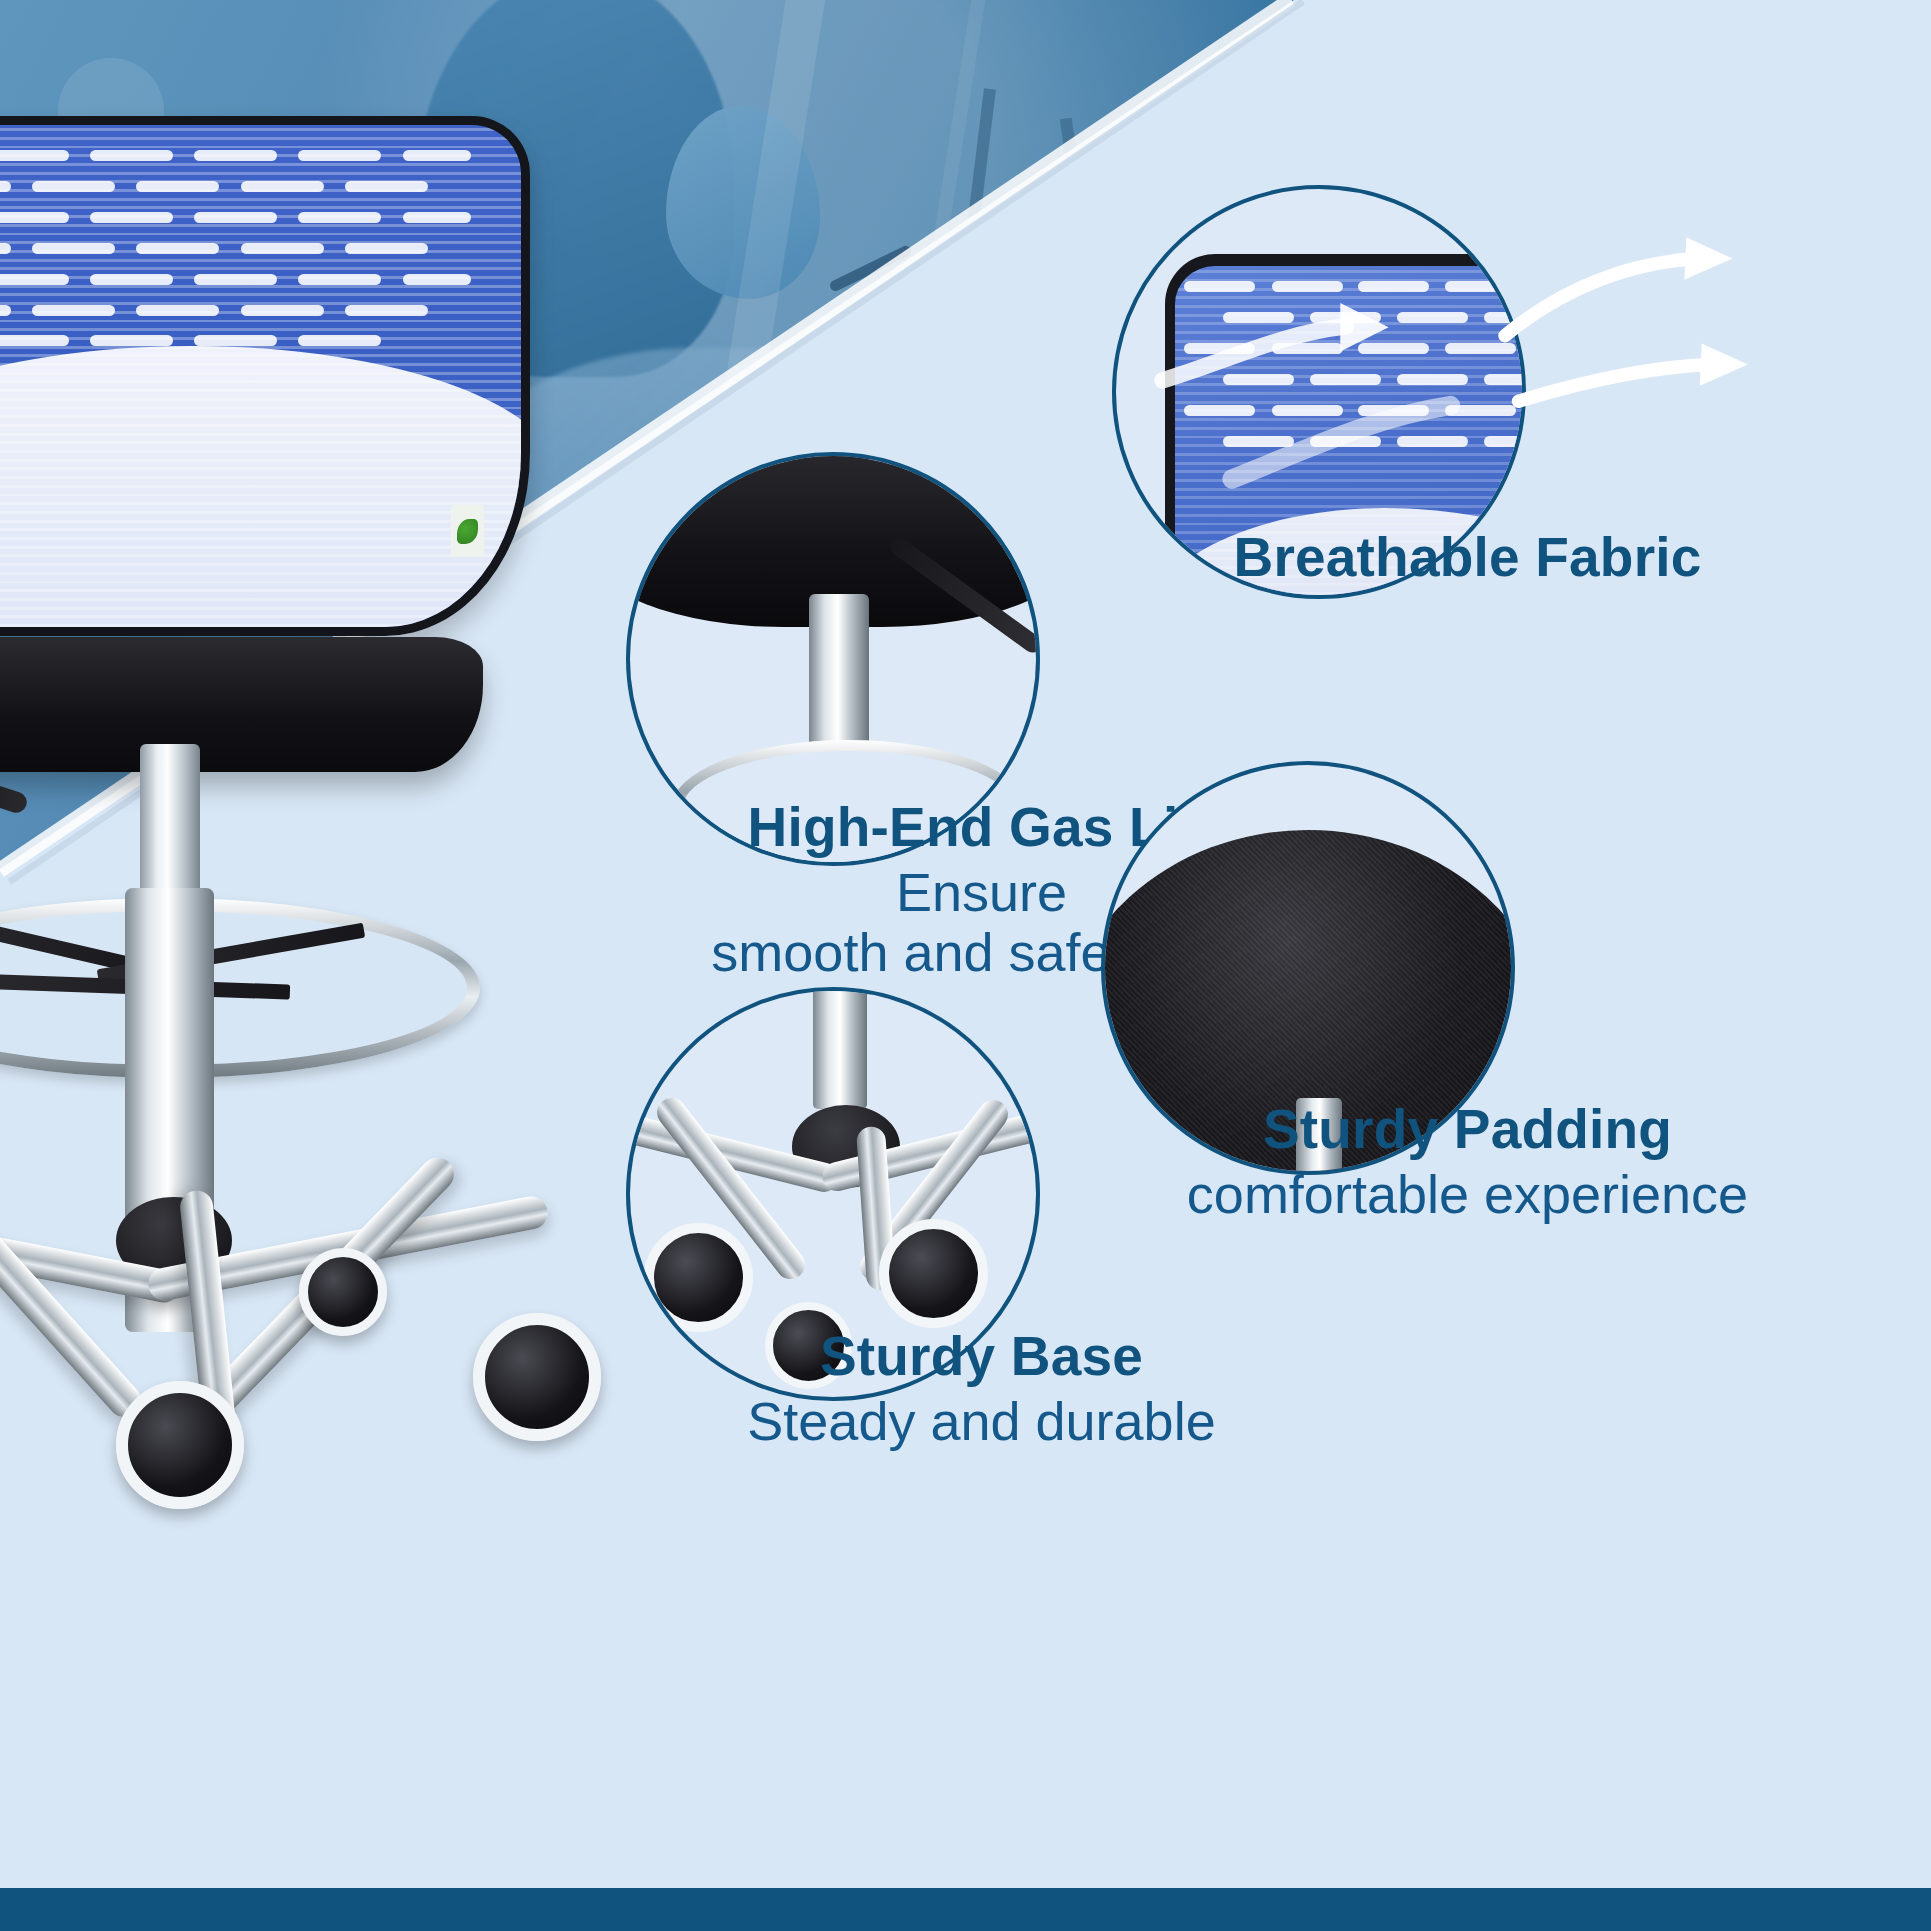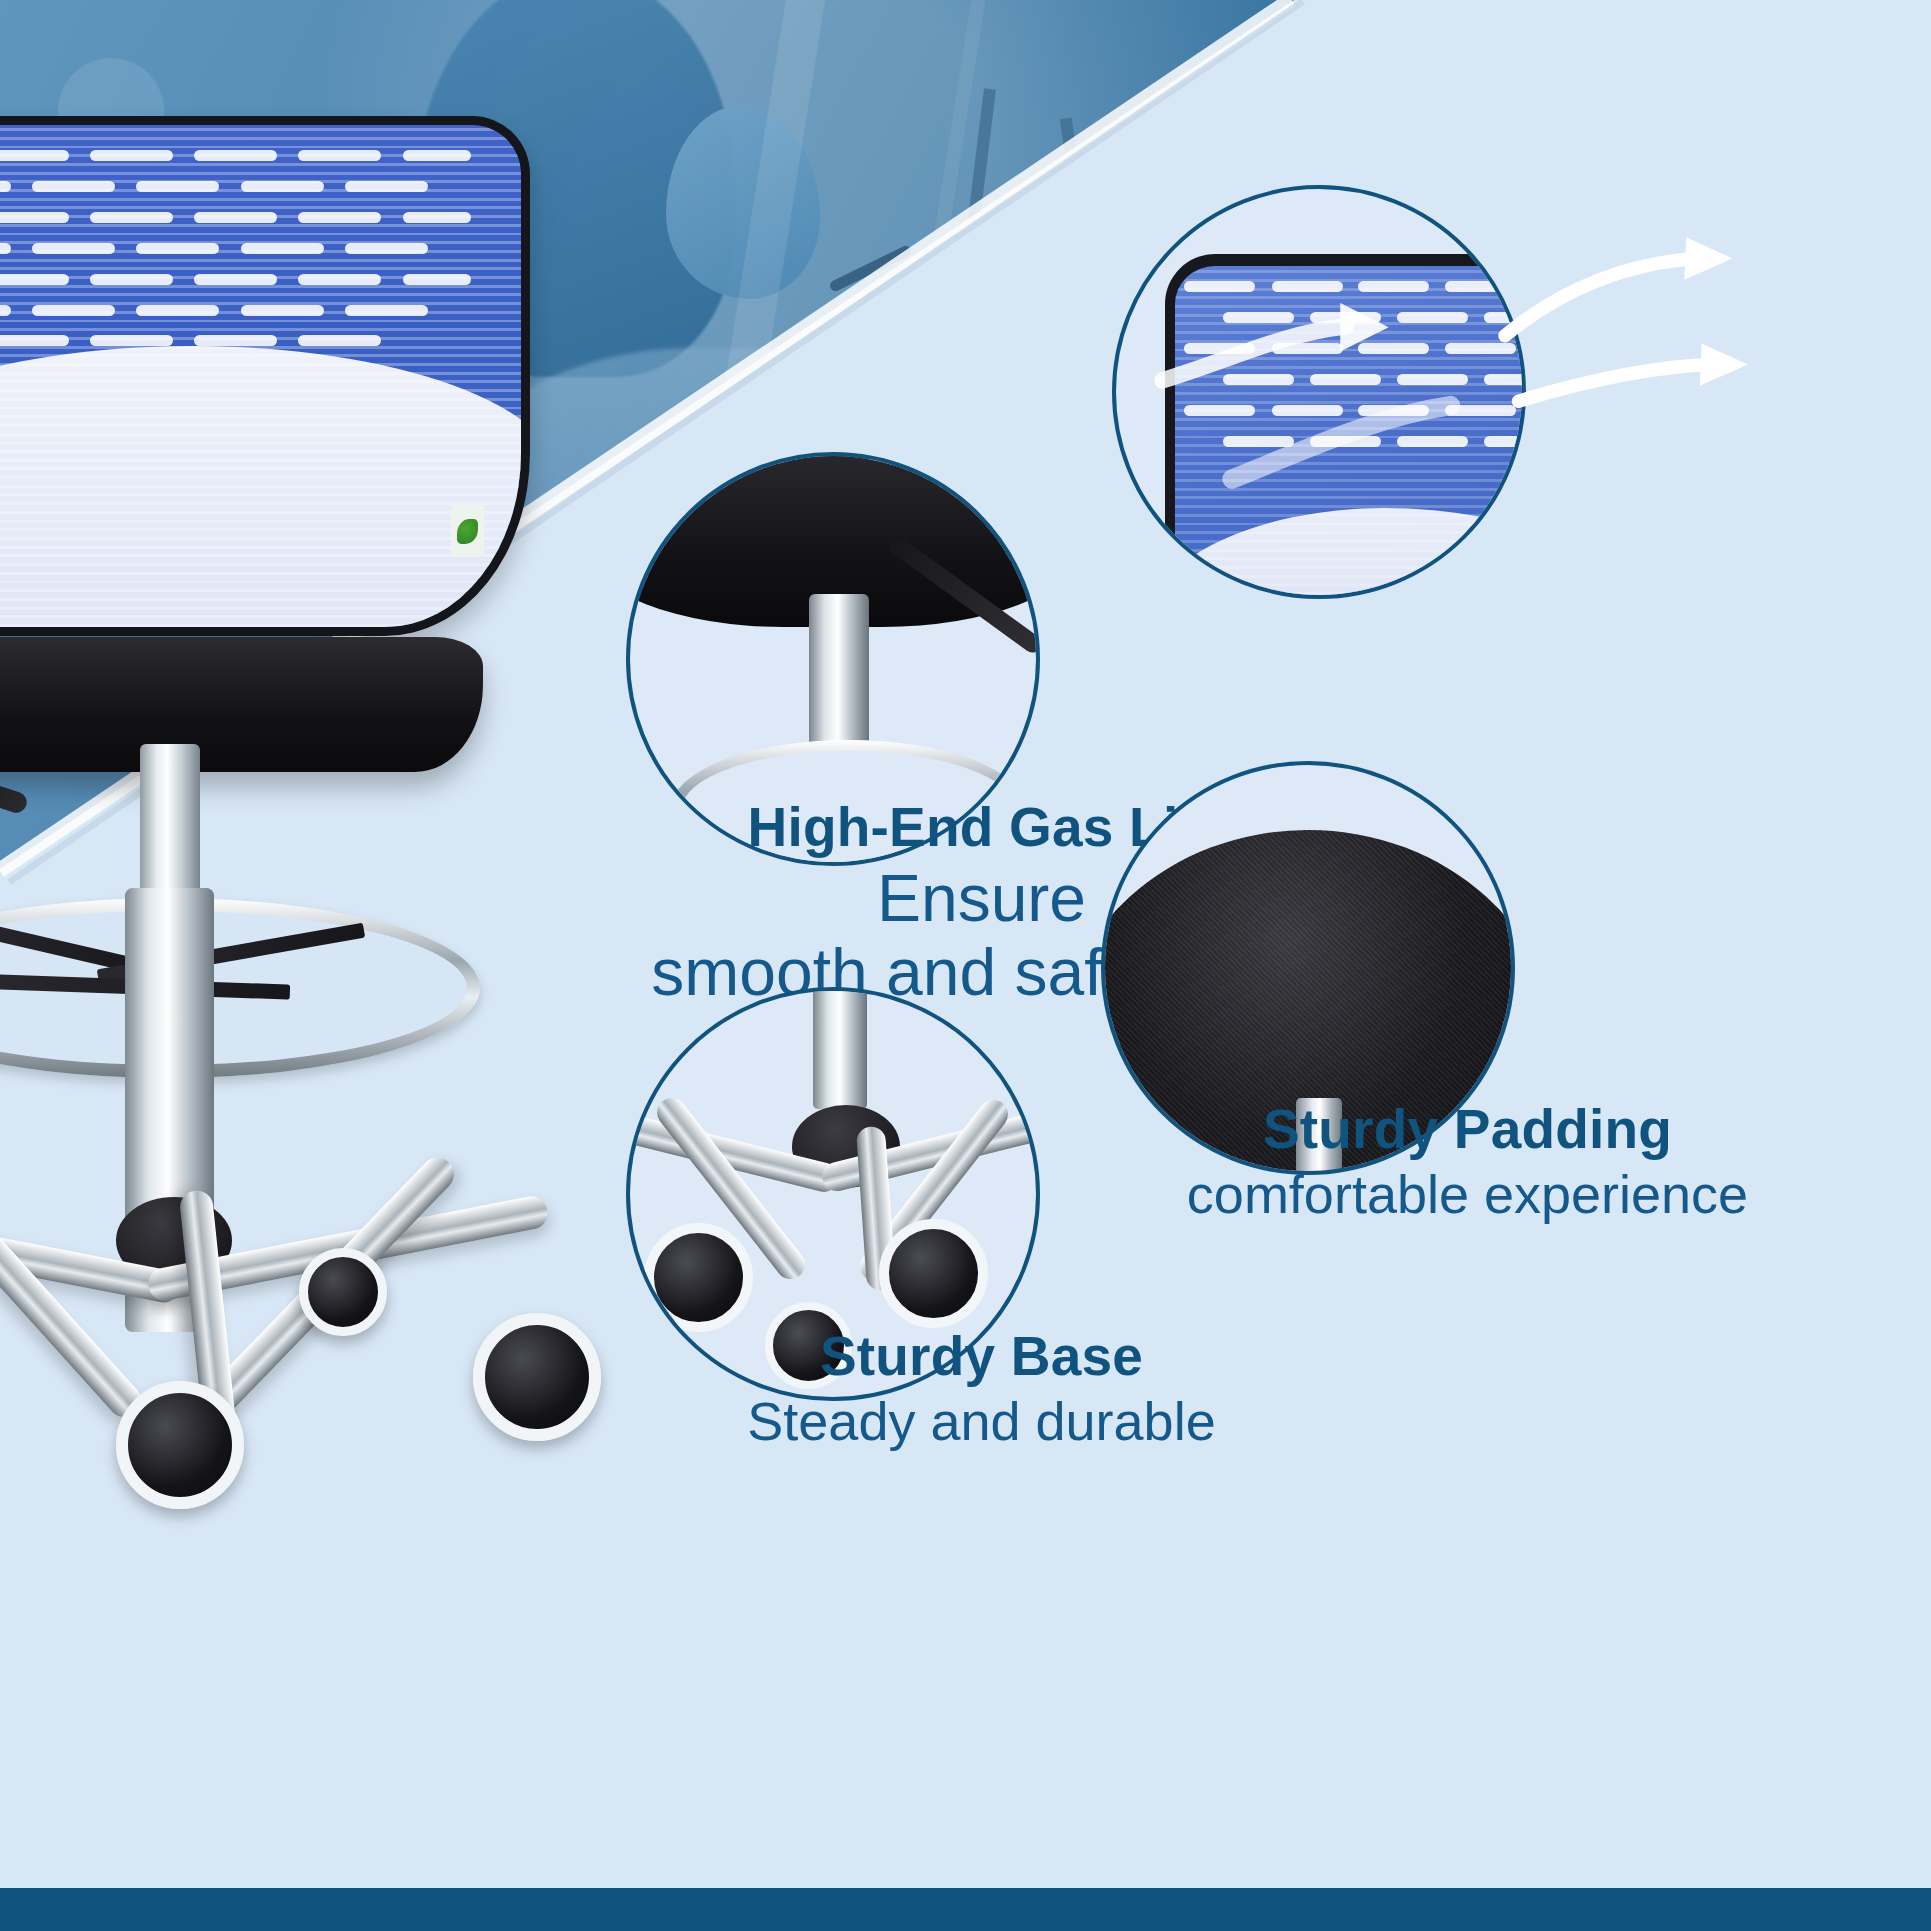--- a/index.html
+++ b/index.html
@@ -210,21 +210,21 @@
   }
   .feat p{margin:0;color:#15598c;line-height:1.12;}
   .feat .l1,.feat .l2{display:block;white-space:nowrap;}
 
   #bf-text{left:1004px;top:529px;width:927px;}
   #bf-text h3{font-size:55px;}
   #bf-text p{font-size:54px;margin-top:5.8px;}
 
   #gl-text{left:518px;top:799px;width:927px;}
   #gl-text h3{font-size:55px;}
-  #gl-text p{font-size:66px;margin-top:5.8px;}
+  #gl-text p{font-size:54px;margin-top:5.8px;}
 
   #tp-text{left:1004px;top:1101px;width:927px;}
   #tp-text h3{font-size:55px;}
   #tp-text p{font-size:54px;margin-top:5.8px;}
 
   #sb-text{left:518px;top:1328px;width:927px;}
   #sb-text h3{font-size:55px;}
   #sb-text p{font-size:54px;margin-top:5.8px;}
 
   
@@ -370,20 +370,21 @@
     </svg>
   </div>
   <svg style="position:absolute;left:1495px;top:220px;width:290px;height:241px;" viewBox="0 0 300 250">
     <path d="M10 120 C70 70, 140 44, 210 40" stroke="#ffffff" stroke-width="14" fill="none" stroke-linecap="round"></path>
     <polygon points="198,18 246,40 196,62" fill="#ffffff"></polygon>
     <path d="M24 188 C90 168, 160 152, 226 150" stroke="#ffffff" stroke-width="14" fill="none" stroke-linecap="round"></path>
     <polygon points="214,128 262,150 212,172" fill="#ffffff"></polygon>
   </svg>
 
   <div class="feat" id="bf-text">
+    <h3>Breathable Fabric</h3>
   </div>
 
   <div class="circ" style="left:626px;top:452px;width:406px;height:406px;">
     <div class="gl-seat"></div>
     <div class="gl-cyl"></div>
     <div class="gl-lever"></div>
     <div class="gl-ring"></div>
   </div>
   <div class="feat" id="gl-text">
     <h3>High-End Gas Lift</h3>

